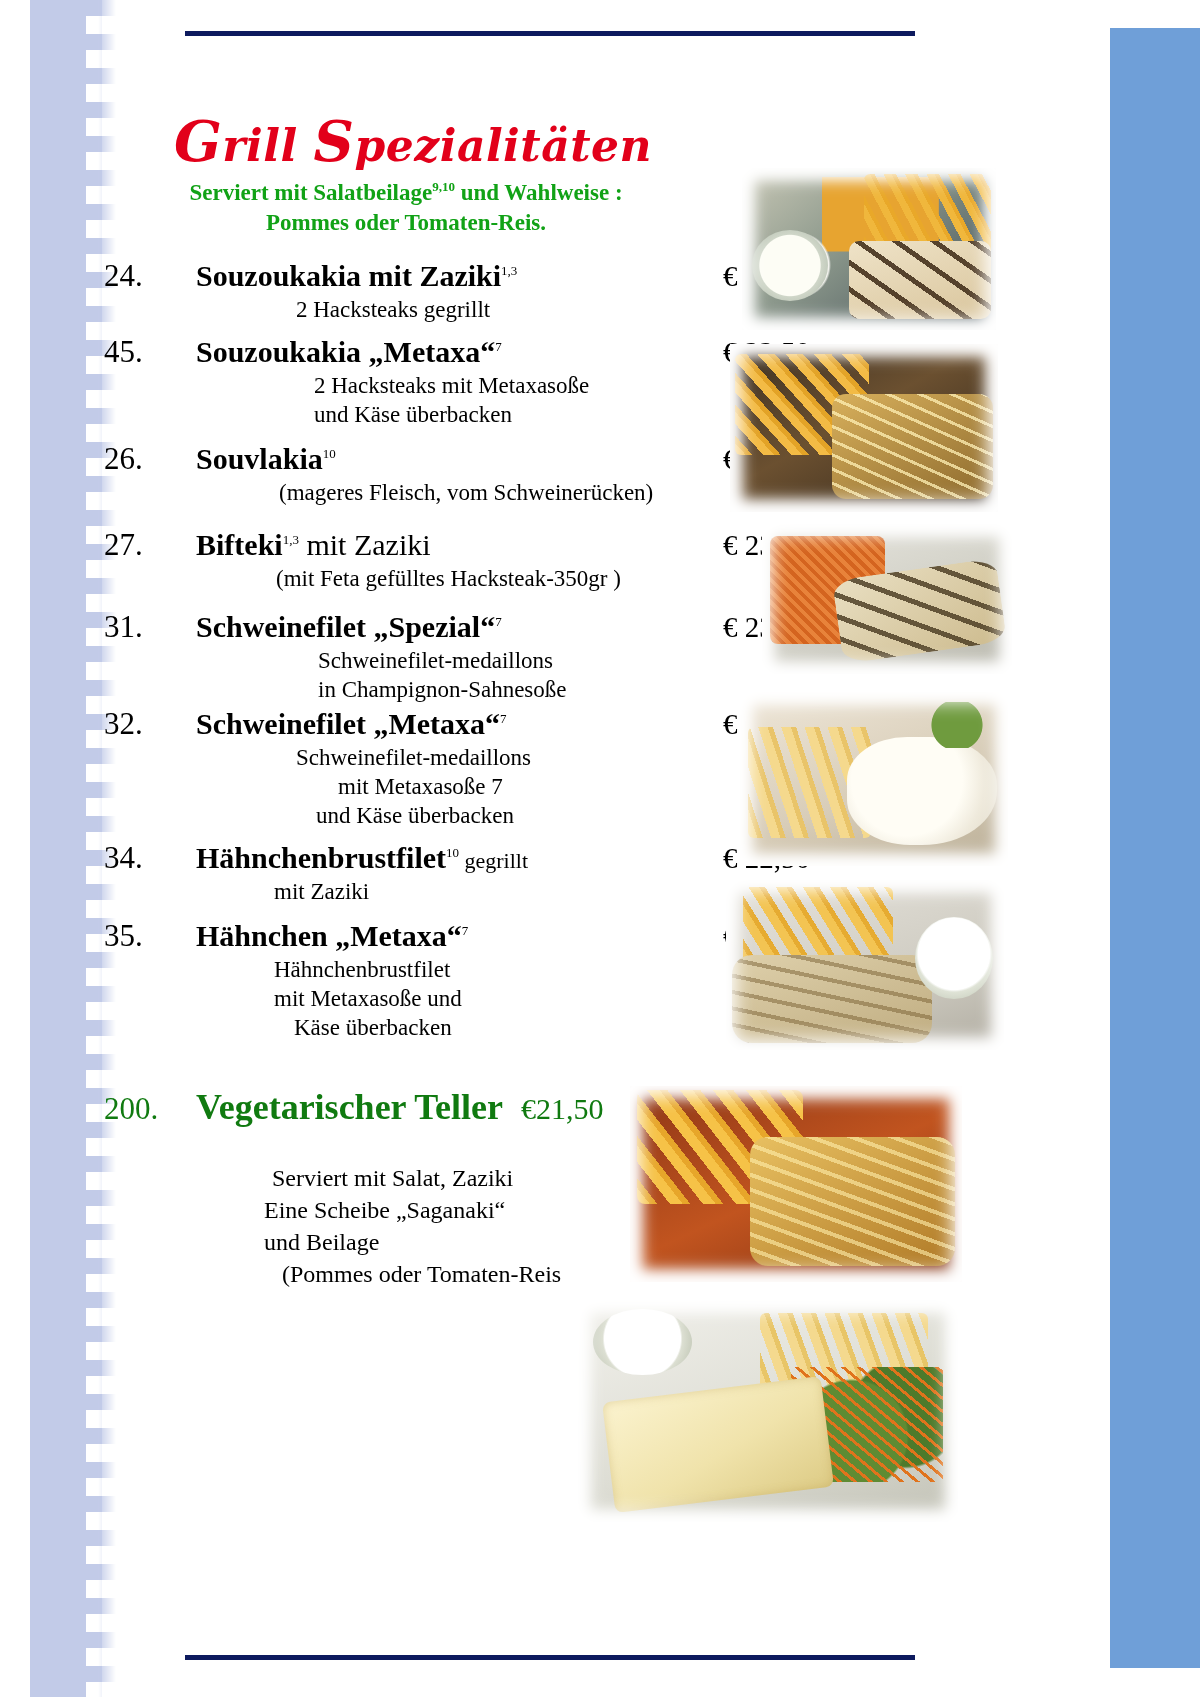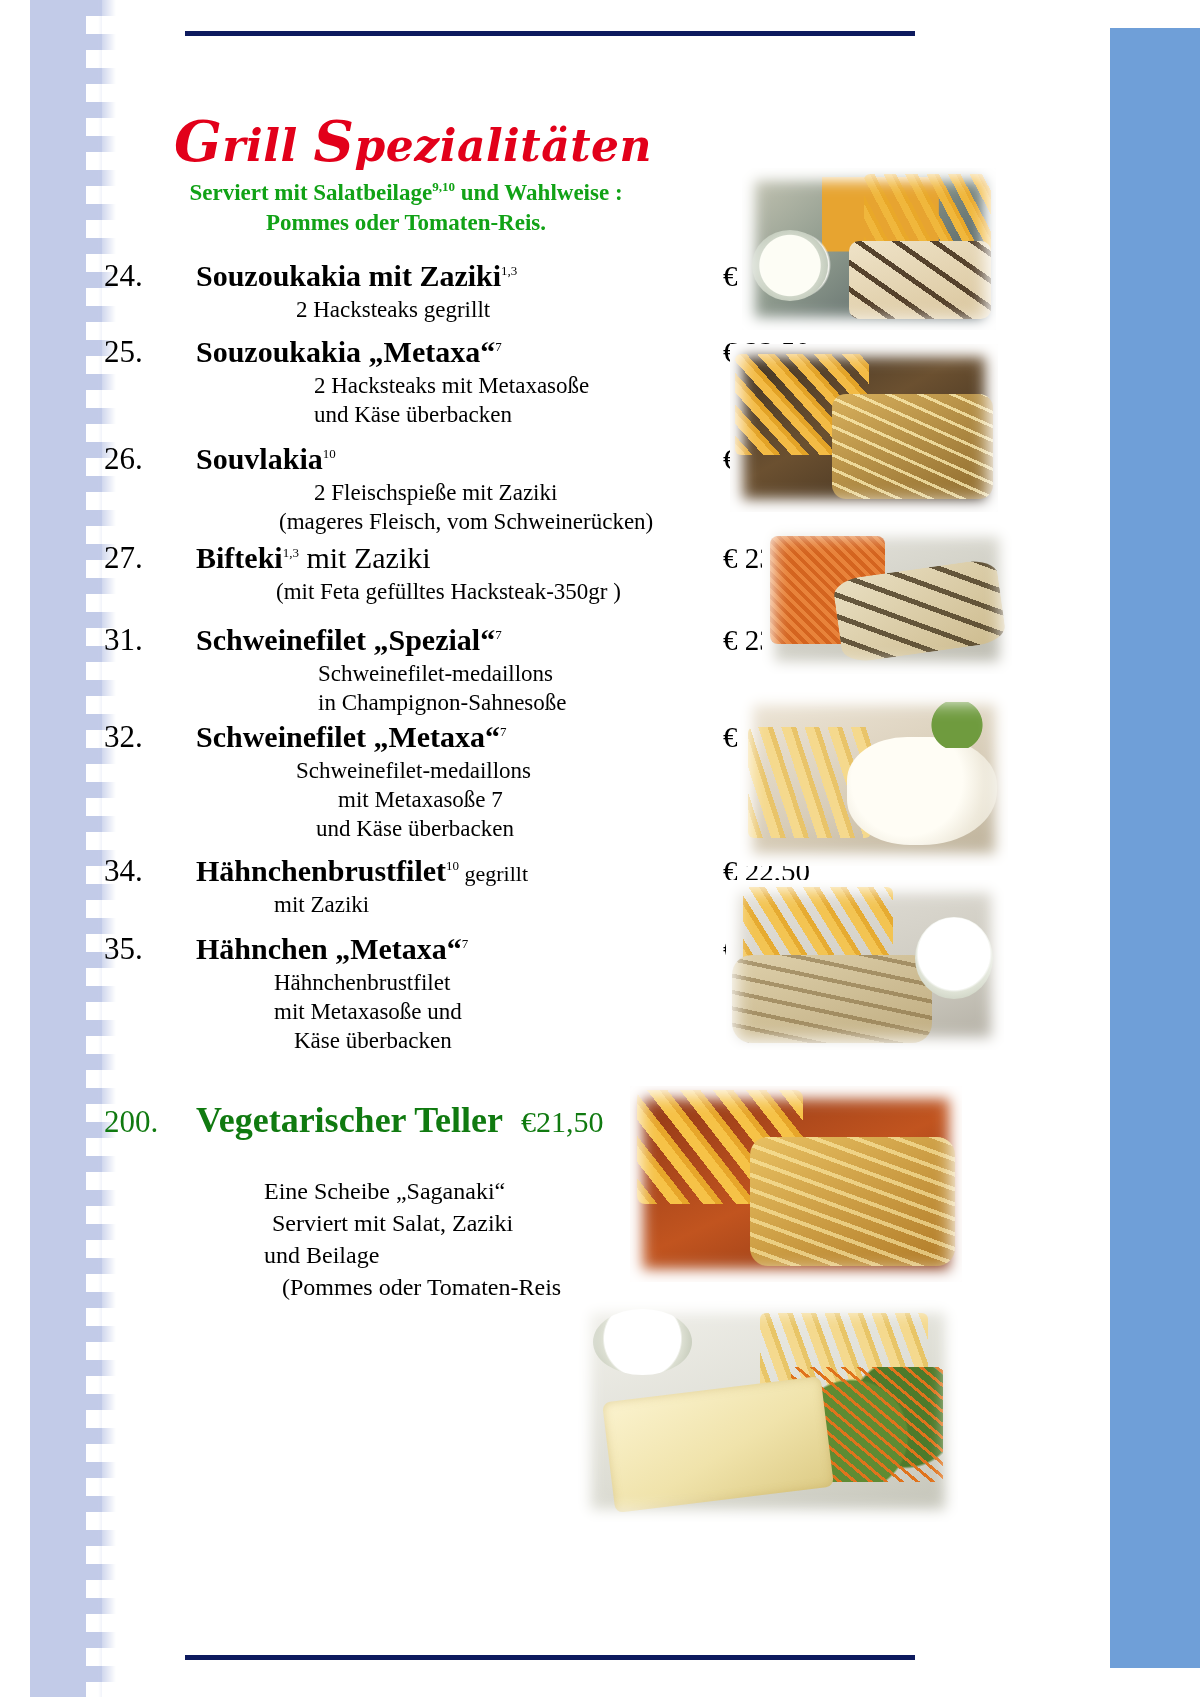--- a/index.html
+++ b/index.html
@@ -391,38 +391,37 @@
           <span class="name"><span>Souzoukakia mit Zaziki</span><sup>1,3</sup></span>
           <span class="price">€ 21,50</span>
         </div>
         <div class="desc" style="margin-left:200px;">
           <div>2 Hacksteaks gegrillt</div>
         </div>
       </div>
 
       <div class="item" style="margin-bottom:12px;">
         <div class="item-head">
-          <span class="num">25.</span>
+          <span class="num">45.</span>
           <span class="name"><span>Souzoukakia „Metaxa“</span><sup>7</sup></span>
           <span class="price">€ 22,50</span>
         </div>
         <div class="desc" style="margin-left:218px;">
           <div>2 Hacksteaks mit Metaxasoße</div>
           <div>und  Käse überbacken</div>
         </div>
       </div>
 
-      <div class="item" style="margin-bottom:4px;">
+      <div class="item" style="margin-bottom:20px;">
         <div class="item-head">
           <span class="num">26.</span>
           <span class="name"><span>Souvlakia</span><sup>10</sup></span>
           <span class="price">€ 22,00</span>
         </div>
         <div class="desc" style="margin-left:218px;">
-          <div>2 Fleischspieße mit Zaziki</div>
           <div class="small" style="margin-left:-35px;">(mageres Fleisch, vom Schweinerücken)</div>
         </div>
       </div>
 
       <div class="item" style="margin-bottom:16px;">
         <div class="item-head">
           <span class="num">27.</span>
           <span class="name"><span>Bifteki</span><sup>1,3</sup><span class="light"> mit Zaziki</span></span>
           <span class="price">€ 23,00</span>
         </div>
@@ -480,22 +479,22 @@
         </div>
       </div>
 
       <div class="item veg">
         <div class="item-head">
           <span class="num">200.</span>
           <span class="name">Vegetarischer Teller</span>
           <span class="price" style="margin-left:18px;">€21,50</span>
         </div>
         <div class="desc veg-desc" style="margin-left:168px;">
+          <div style="margin-left:8px;">Serviert mit Salat, Zaziki</div>
           <div>Eine Scheibe „Saganaki“</div>
-          <div style="margin-left:8px;">Serviert mit Salat, Zaziki</div>
           <div style="margin-left:0;">und Beilage</div>
           <div style="margin-left:18px;">(Pommes oder Tomaten-Reis</div>
         </div>
       </div>
 
     </div>
   </div>
 
   <div class="photo ph1">
     <div class="fries"></div>

